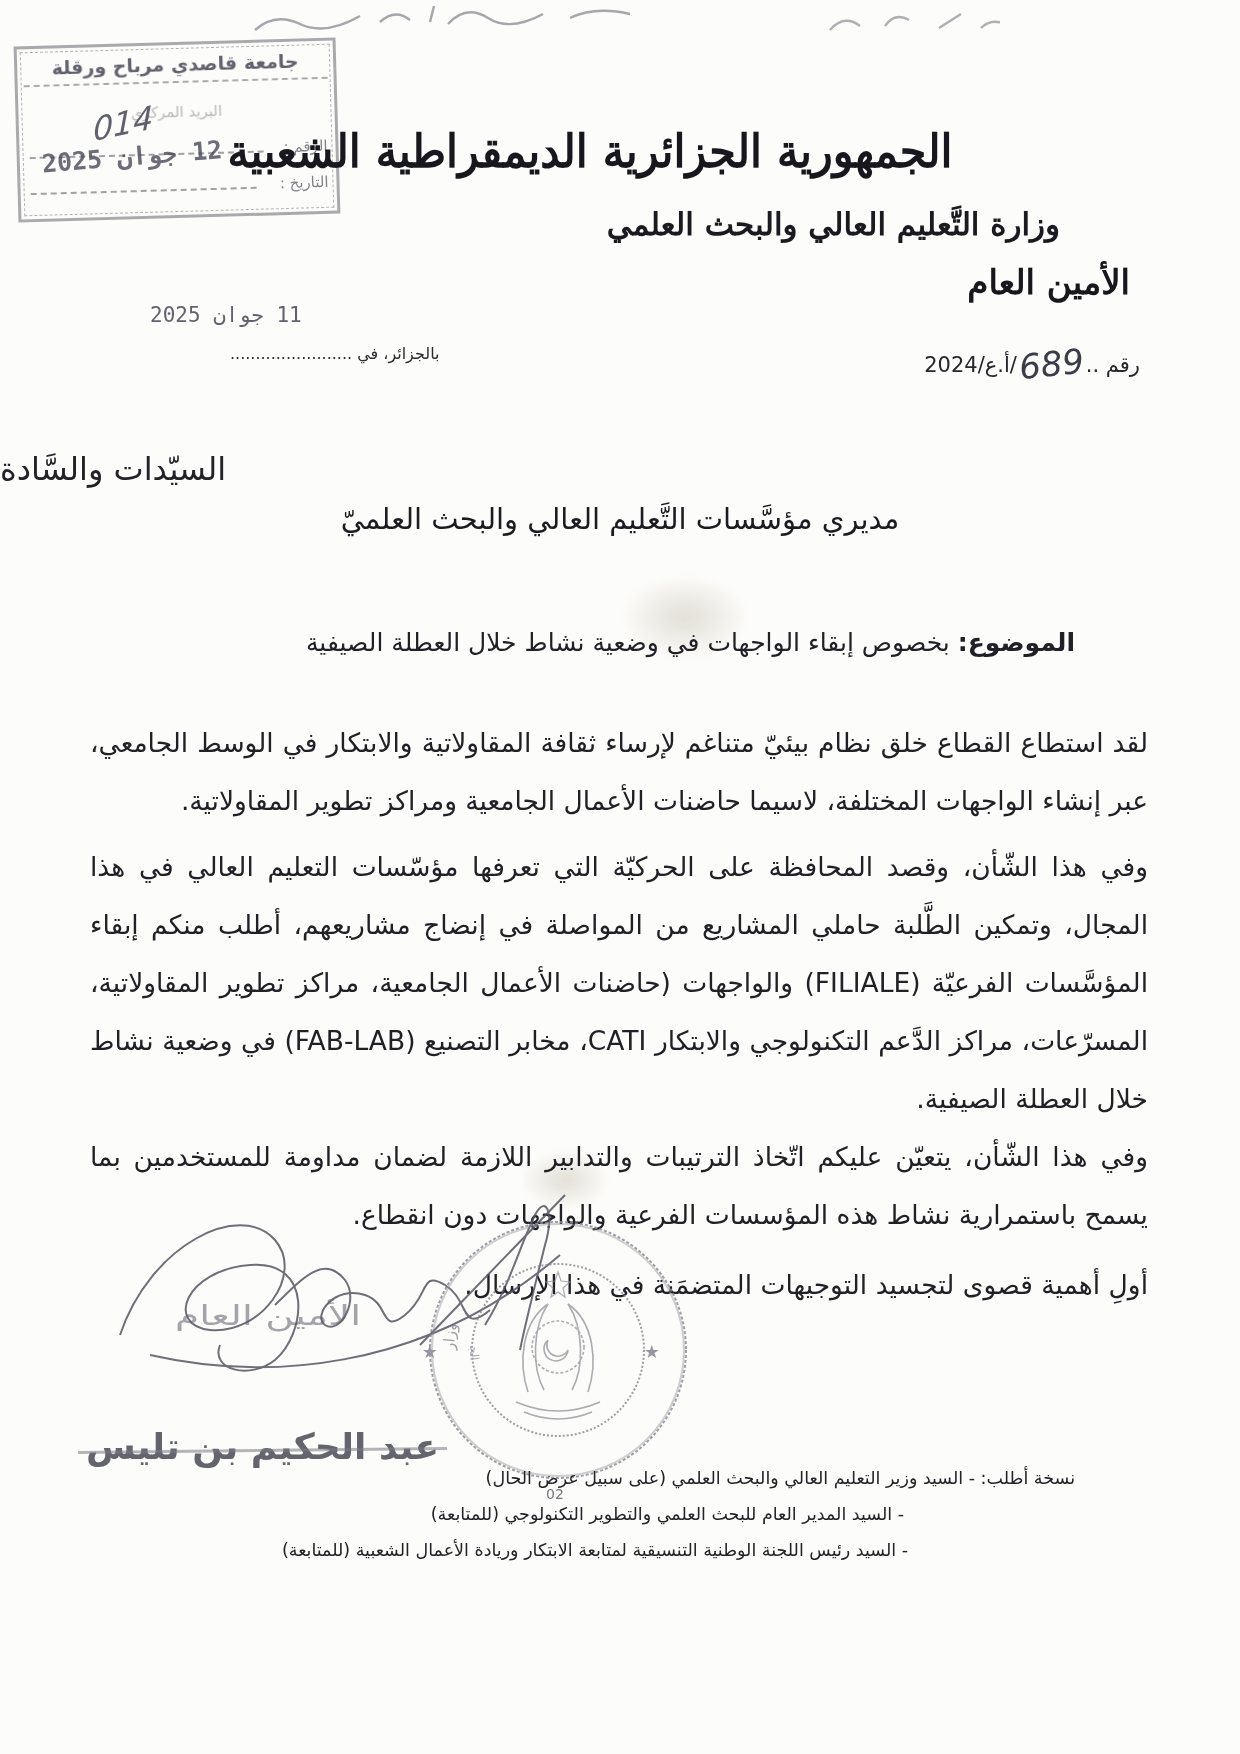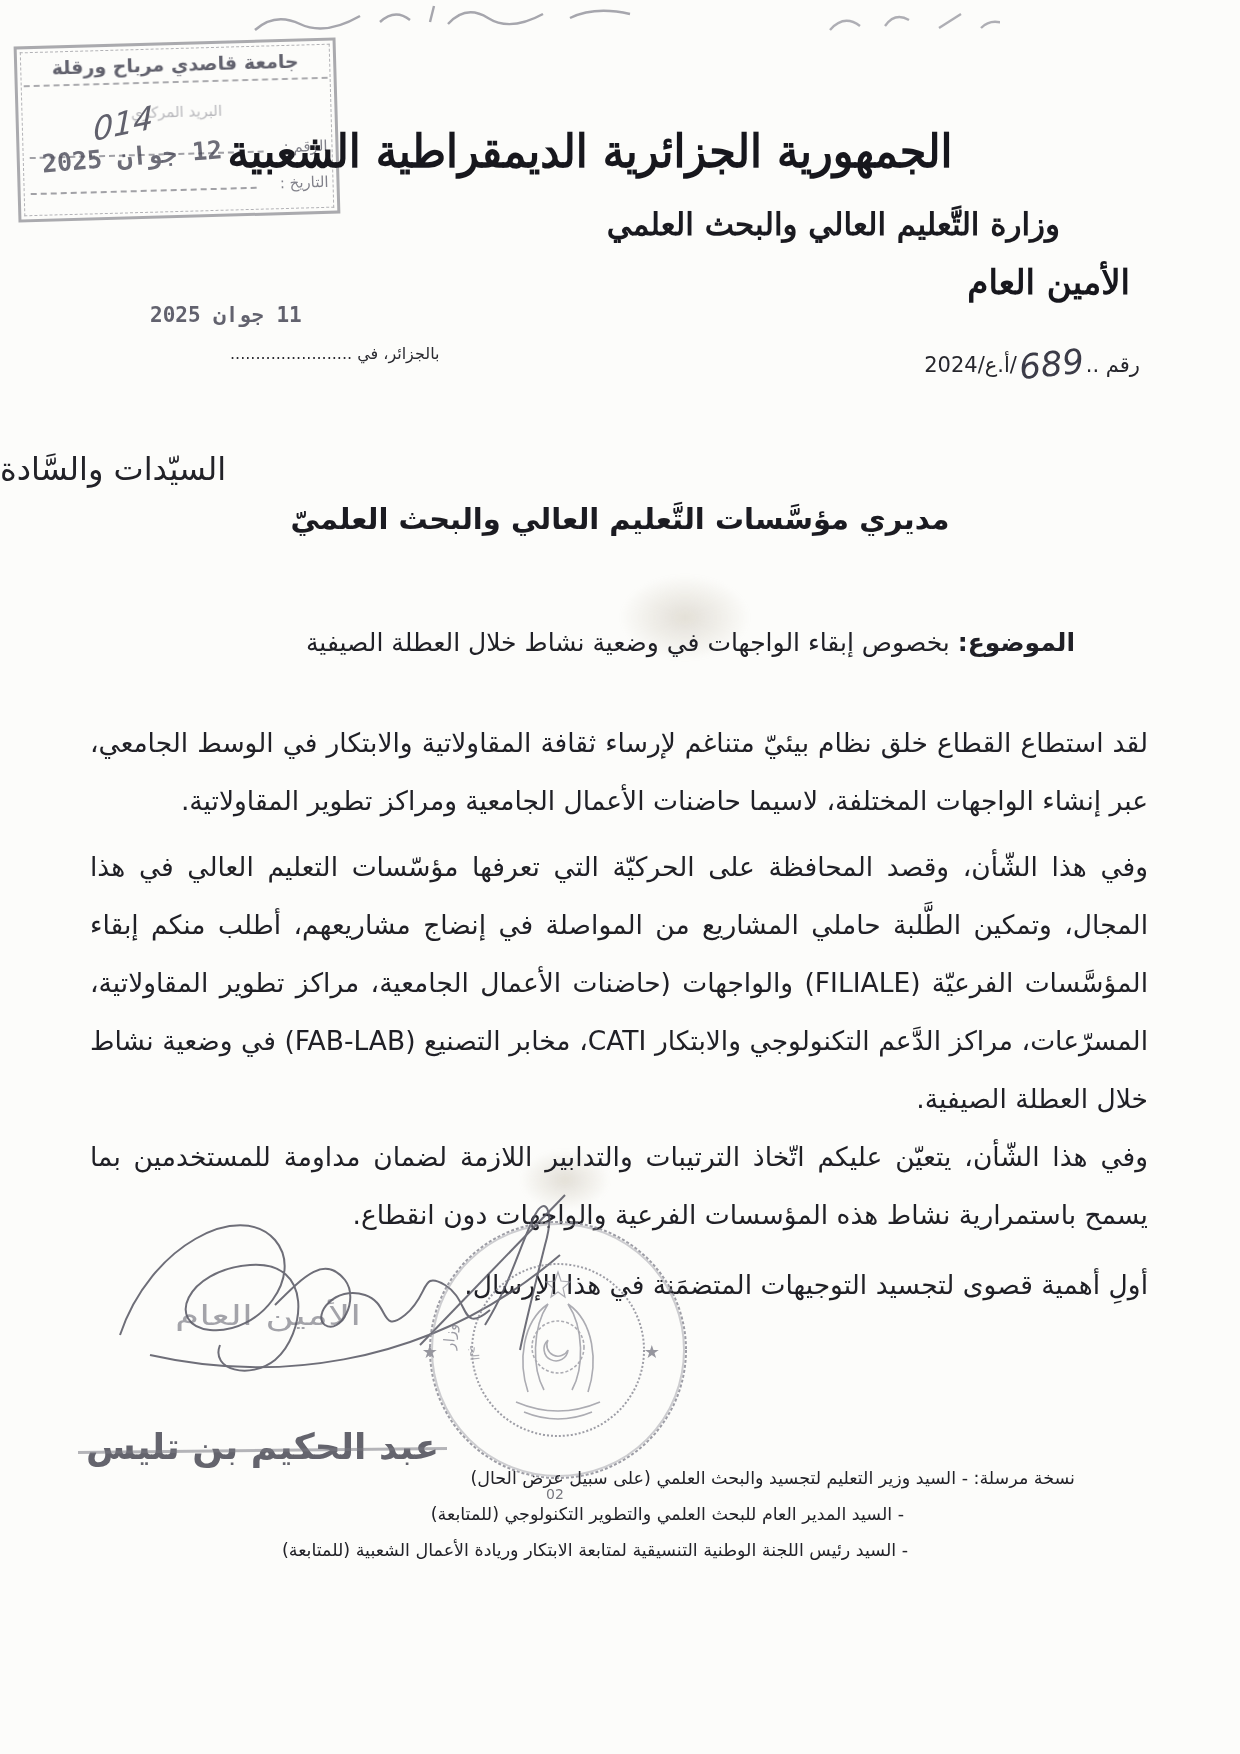--- a/index.html
+++ b/index.html
@@ -58,28 +58,28 @@
     right:110px;top:262px;font-size:34px;font-weight:bold;
     font-family:"DejaVu Serif","Liberation Serif",serif;color:#17171d;
   }
   
   .ref-line{right:100px;top:340px;font-size:21px;color:#26262c;}
   .ref-hand{
     display:inline-block;font-size:34px;font-style:italic;color:#3c3c48;
     transform:rotate(-6deg);position:relative;top:4px;margin:0 2px;
   }
   .recv-date{
-    left:150px;top:303px;font-size:21px;font-weight:bold;letter-spacing:2px;
+    left:150px;top:303px;font-size:21px;font-weight:normal;letter-spacing:2px;
     color:rgba(70,70,85,.85);
     font-family:"DejaVu Sans Mono","Liberation Mono",monospace;
   }
   .city-line{left:230px;top:344px;font-size:16px;color:#2a2a30;}
   
   .addr1{left:0;right:80px;top:450px;text-align:left;font-size:32px;color:#222228;}
-  .addr2{left:0;right:0;top:502px;text-align:center;font-size:29px;font-weight:bold;color:#1b1b21;}
+  .addr2{left:0;right:0;top:502px;text-align:center;font-size:29px;font-weight:normal;color:#1b1b21;}
   
   .subject{right:165px;top:628px;font-size:25px;color:#202026;}
   .subject b{font-weight:bold;}
   
   .para{
     right:92px;width:1058px;font-size:26.5px;line-height:58px;
     text-align:justify;color:#202026;
   }
   .p1{top:714px;}
   .p2{top:838px;}
@@ -197,17 +197,17 @@
       <path d="M108 180 C 98 150, 102 110, 128 92 C 112 116, 112 156, 124 178"></path>
       <path d="M168 180 C 178 150, 174 110, 148 92 C 164 116, 164 156, 152 178"></path>
       <circle cx="138" cy="135" r="26" stroke-dasharray="3 2"></circle>
       <path d="M128 128 a 12 12 0 1 0 20 10 a 9 9 0 1 1 -20 -10"></path>
       <path d="M96 190 q 42 18 84 0 M104 200 q 34 14 68 0"></path>
       <path d="M138 60 l 3 9 9 1 -7 6 2 9 -7 -5 -7 5 2 -9 -7 -6 9 -1 z" stroke-width="1.2"></path>
     </g>
   </svg>
   <div class="abs seal-number">02</div>
 
-  <div class="abs cc cc1">نسخة مرسلة: - السيد وزير التعليم لتجسيد والبحث العلمي (على سبيل عرض الحال)</div>
+  <div class="abs cc cc1">نسخة أطلب: - السيد وزير التعليم العالي والبحث العلمي (على سبيل عرض الحال)</div>
   <div class="abs cc cc2">- السيد المدير العام للبحث العلمي والتطوير التكنولوجي (للمتابعة)</div>
   <div class="abs cc cc3">- السيد رئيس اللجنة الوطنية التنسيقية لمتابعة الابتكار وريادة الأعمال الشعبية (للمتابعة)</div>
 
 </div>
 
 </body></html>

